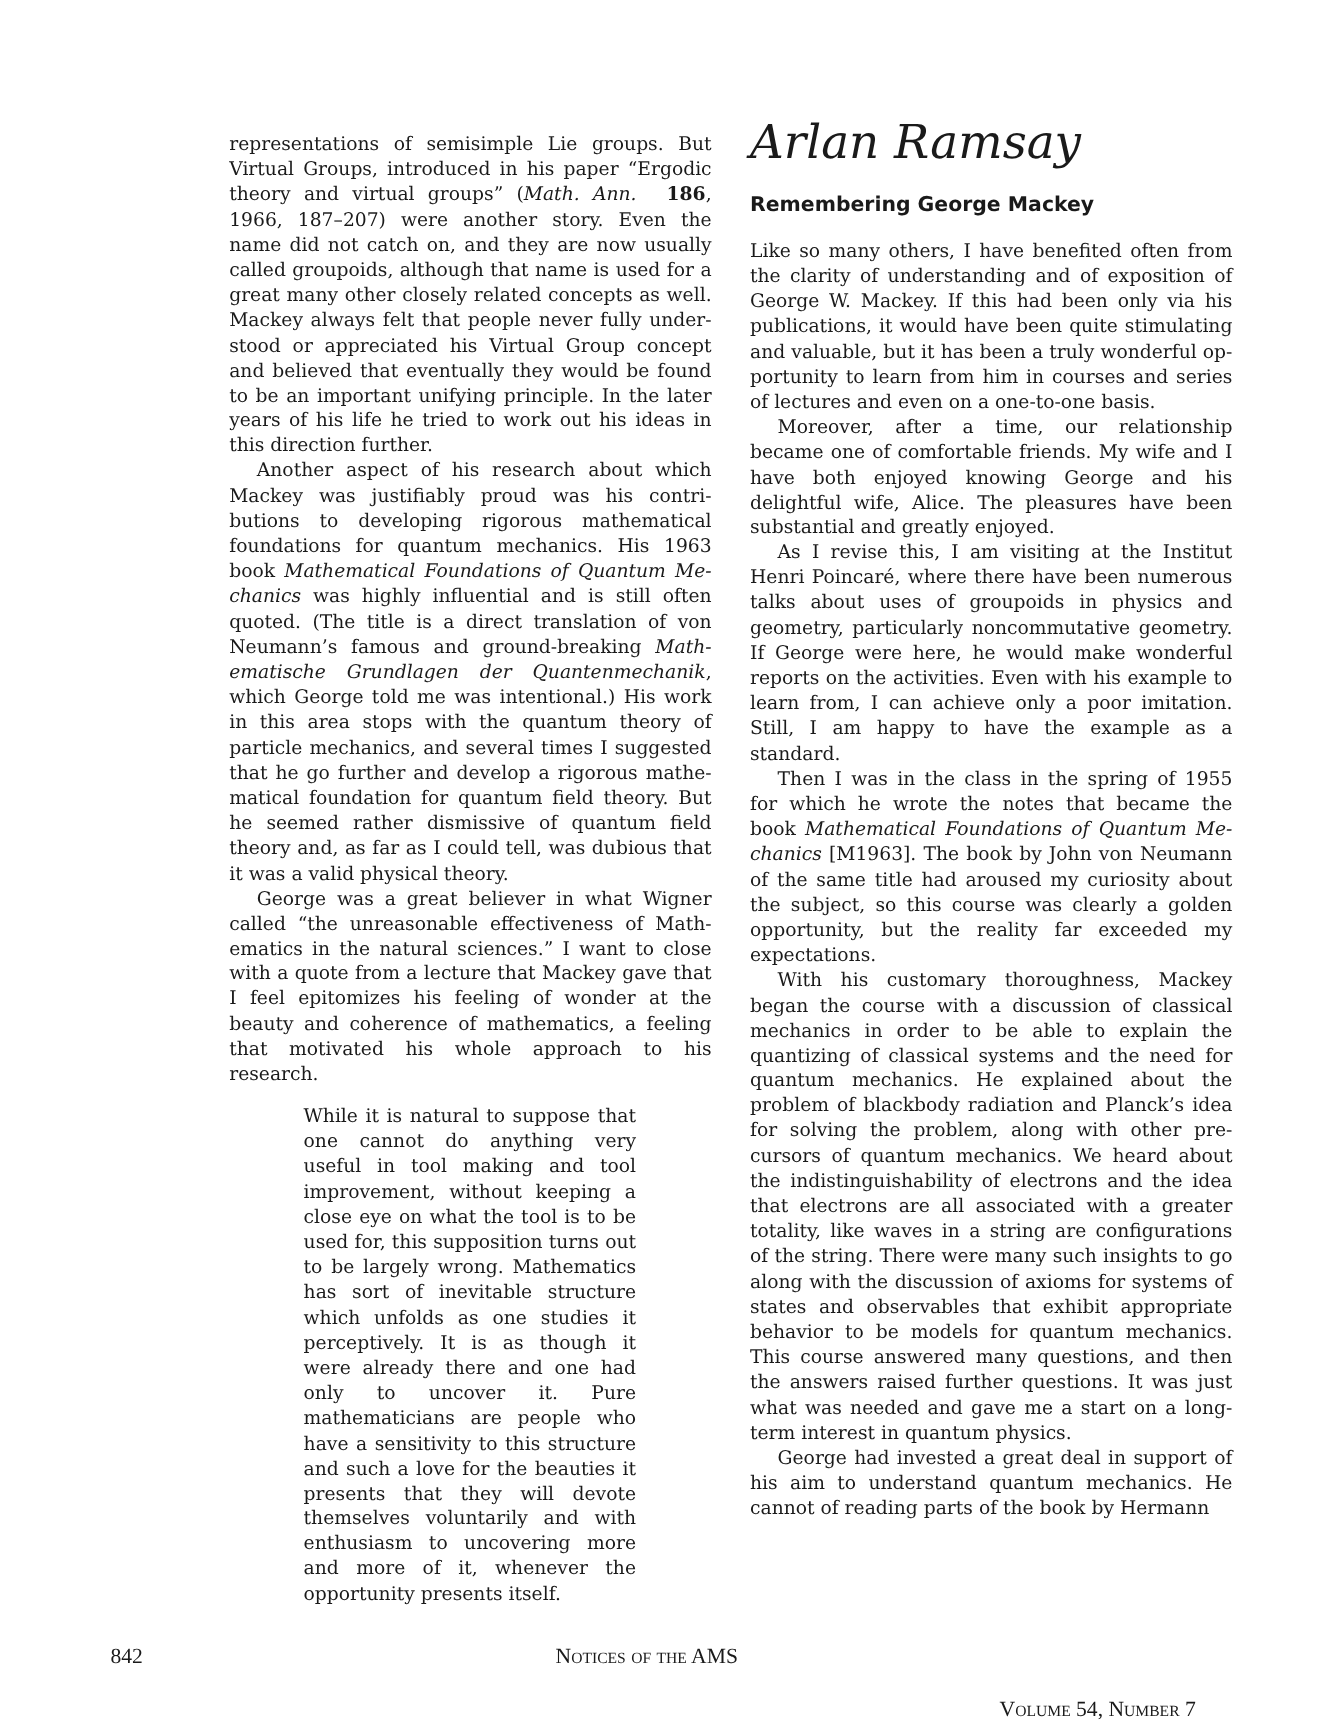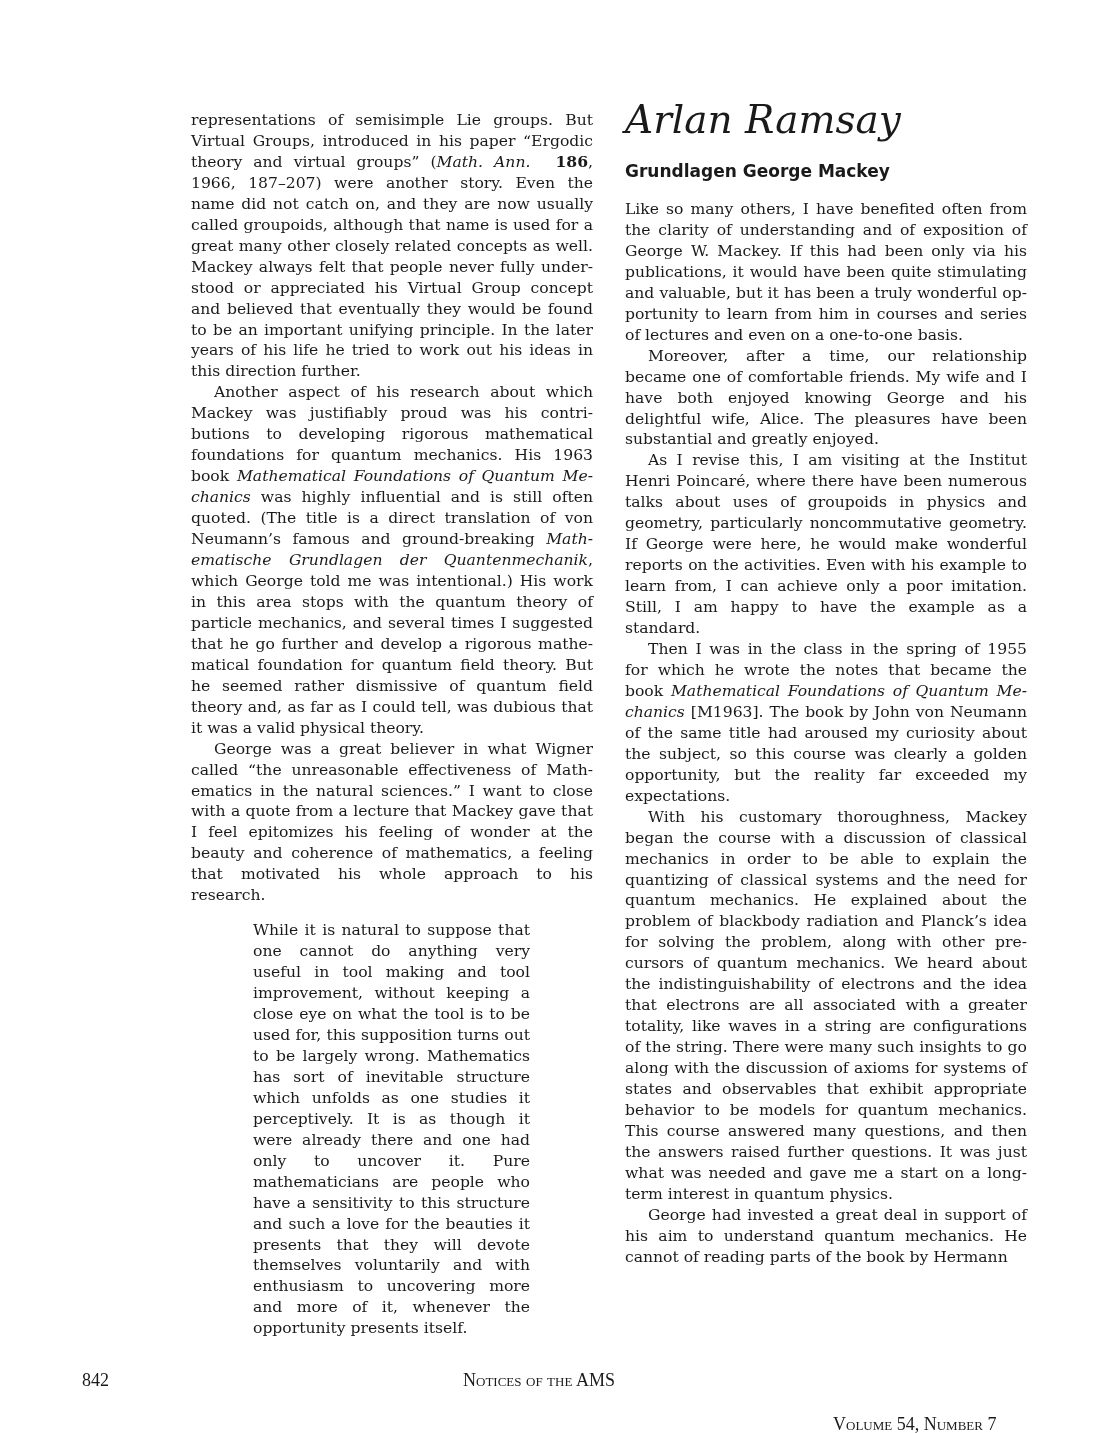--- a/index.html
+++ b/index.html
@@ -8,37 +8,37 @@
   .col p { margin: 0; }
   .col p.indent { text-indent: 23px; }
   #left-col { left: 191px; top: 110px; width: 402px; }
   #right-col { left: 625px; top: 100px; width: 402px; }
   .quote { margin: 14px 0 0 62px !important; width: 277px; }
   .author { font-family: "DejaVu Serif", "Liberation Serif", serif; font-style: italic; font-size: 39px; line-height: 40px; margin: 0; text-align: left; font-weight: normal; }
   .title { font-family: "DejaVu Sans", "Liberation Sans", sans-serif; font-weight: bold; font-size: 17px; line-height: 24px; margin: 19px 0 16px 0; text-align: left; }
   i { font-style: italic; }
   b { font-weight: bold; margin-left: 14px; }
   .footer { position: absolute; top: 1370px; font-family: "Liberation Serif", "DejaVu Serif", serif; font-size: 18px; color: #1a1a1a; }
-  #footer-page { left: 82px; text-align: right; }
+  #footer-page { left: 92px; text-align: right; }
   #footer-journal { left: 463px; font-variant: small-caps; }
   #footer-volume { left: 833px; font-variant: small-caps; margin-top: 44px; }
 </style>
 </head>
 <body>
 
 <div id="left-col" class="col">
   <p><span>representations of semisimple Lie groups. But Virtual Groups, introduced in his paper “Ergodic theory and virtual groups” (</span><i>Math. Ann.</i> <b>186</b><span>, 1966, 187–207) were another story. Even the name did not catch on, and they are now usually called groupoids, although that name is used for a great many other closely related concepts as well. Mackey always felt that people never fully under­stood or appreciated his Virtual Group concept and believed that eventually they would be found to be an important unifying principle. In the later years of his life he tried to work out his ideas in this direction further.</span></p>
   <p class="indent"><span>Another aspect of his research about which Mackey was justifiably proud was his contri­butions to developing rigorous mathematical foundations for quantum mechanics. His 1963 book </span><i>Mathematical Foundations of Quantum Me­chanics</i><span> was highly influential and is still often quoted. (The title is a direct translation of von Neumann’s famous and ground-breaking </span><i>Math­ematische Grundlagen der Quantenmechanik</i><span>, which George told me was intentional.) His work in this area stops with the quantum theory of particle mechanics, and several times I suggested that he go further and develop a rigorous mathe­matical foundation for quantum field theory. But he seemed rather dismissive of quantum field theory and, as far as I could tell, was dubious that it was a valid physical theory.</span></p>
   <p class="indent">George was a great believer in what Wigner called “the unreasonable effectiveness of Math­ematics in the natural sciences.” I want to close with a quote from a lecture that Mackey gave that I feel epitomizes his feeling of wonder at the beauty and coherence of mathematics, a feel­ing that motivated his whole approach to his research.</p>
   <p class="quote">While it is natural to suppose that one cannot do anything very useful in tool making and tool improvement, without keeping a close eye on what the tool is to be used for, this supposition turns out to be largely wrong. Mathematics has sort of inevitable structure which unfolds as one studies it perceptively. It is as though it were already there and one had only to uncover it. Pure mathematicians are people who have a sensitivity to this structure and such a love for the beauties it presents that they will devote themselves voluntarily and with enthusiasm to uncovering more and more of it, whenever the opportunity presents itself.</p>
 </div>
 
 <div id="right-col" class="col">
   <h1 class="author">Arlan Ramsay</h1>
-  <h2 class="title">Grundlagen George Mackey</h2>
+  <h2 class="title">Remembering George Mackey</h2>
   <p>Like so many others, I have benefited often from the clarity of understanding and of exposition of George W. Mackey. If this had been only via his publications, it would have been quite stimulating and valuable, but it has been a truly wonderful op­portunity to learn from him in courses and series of lectures and even on a one-to-one basis.</p>
   <p class="indent">Moreover, after a time, our relationship became one of comfortable friends. My wife and I have both enjoyed knowing George and his delightful wife, Alice. The pleasures have been substantial and greatly enjoyed.</p>
   <p class="indent">As I revise this, I am visiting at the Institut Hen­ri Poincaré, where there have been numerous talks about uses of groupoids in physics and geometry, particularly noncommutative geometry. If George were here, he would make wonderful reports on the activities. Even with his example to learn from, I can achieve only a poor imitation. Still, I am hap­py to have the example as a standard.</p>
   <p class="indent"><span>Then I was in the class in the spring of 1955 for which he wrote the notes that became the book </span><i>Mathematical Foundations of Quantum Me­chanics</i><span> [M1963]. The book by John von Neumann of the same title had aroused my curiosity about the subject, so this course was clearly a gold­en opportunity, but the reality far exceeded my expectations.</span></p>
   <p class="indent">With his customary thoroughness, Mackey began the course with a discussion of classical mechanics in order to be able to explain the quantizing of classical systems and the need for quantum mechanics. He explained about the problem of blackbody radiation and Planck’s idea for solving the problem, along with other pre­cursors of quantum mechanics. We heard about the indistinguishability of electrons and the idea that electrons are all associated with a greater totality, like waves in a string are configurations of the string. There were many such insights to go along with the discussion of axioms for systems of states and observables that exhibit appropriate behavior to be models for quantum mechan­ics. This course answered many questions, and then the answers raised further questions. It was just what was needed and gave me a start on a long-term interest in quantum physics.</p>
   <p class="indent">George had invested a great deal in support of his aim to understand quantum mechanics. He cannot of reading parts of the book by Hermann</p>
 </div>
 
 <div id="footer-page" class="footer">842</div>
 <div id="footer-journal" class="footer">Notices of the AMS</div>

